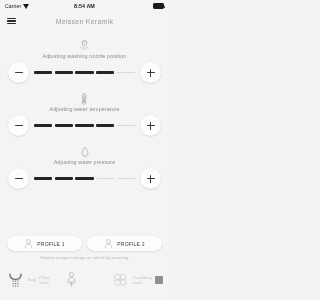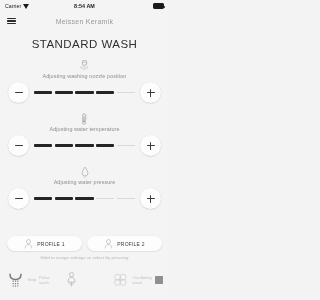--- a/index.html
+++ b/index.html
@@ -187,21 +187,20 @@
 
   <div class="navbar">
     <span class="hamburger">
       <i></i>
         <i></i>
         <i></i>
     </span>
     <div class="nav-title">Meissen Keramik</div>
   </div>
 
-  <div class="page-title">STANDARD WASH</div>
 
   <div class="controls">
 
     <div class="group">
       <div class="group-icon">
         <svg width="11" height="12" viewBox="0 0 11 12">
           <rect x="3.4" y="0.6" width="4.2" height="4.6" rx="1" fill="none" stroke="#6e6e6e" stroke-width="0.7"></rect>
           <line x1="3.4" y1="2.2" x2="7.6" y2="2.2" stroke="#6e6e6e" stroke-width="0.5"></line>
           <line x1="1.5" y1="6.6" x2="1.5" y2="8.2" stroke="#9a9a9a" stroke-width="0.6"></line>
           <line x1="3.2" y1="6.4" x2="3.2" y2="9.4" stroke="#9a9a9a" stroke-width="0.6"></line>

